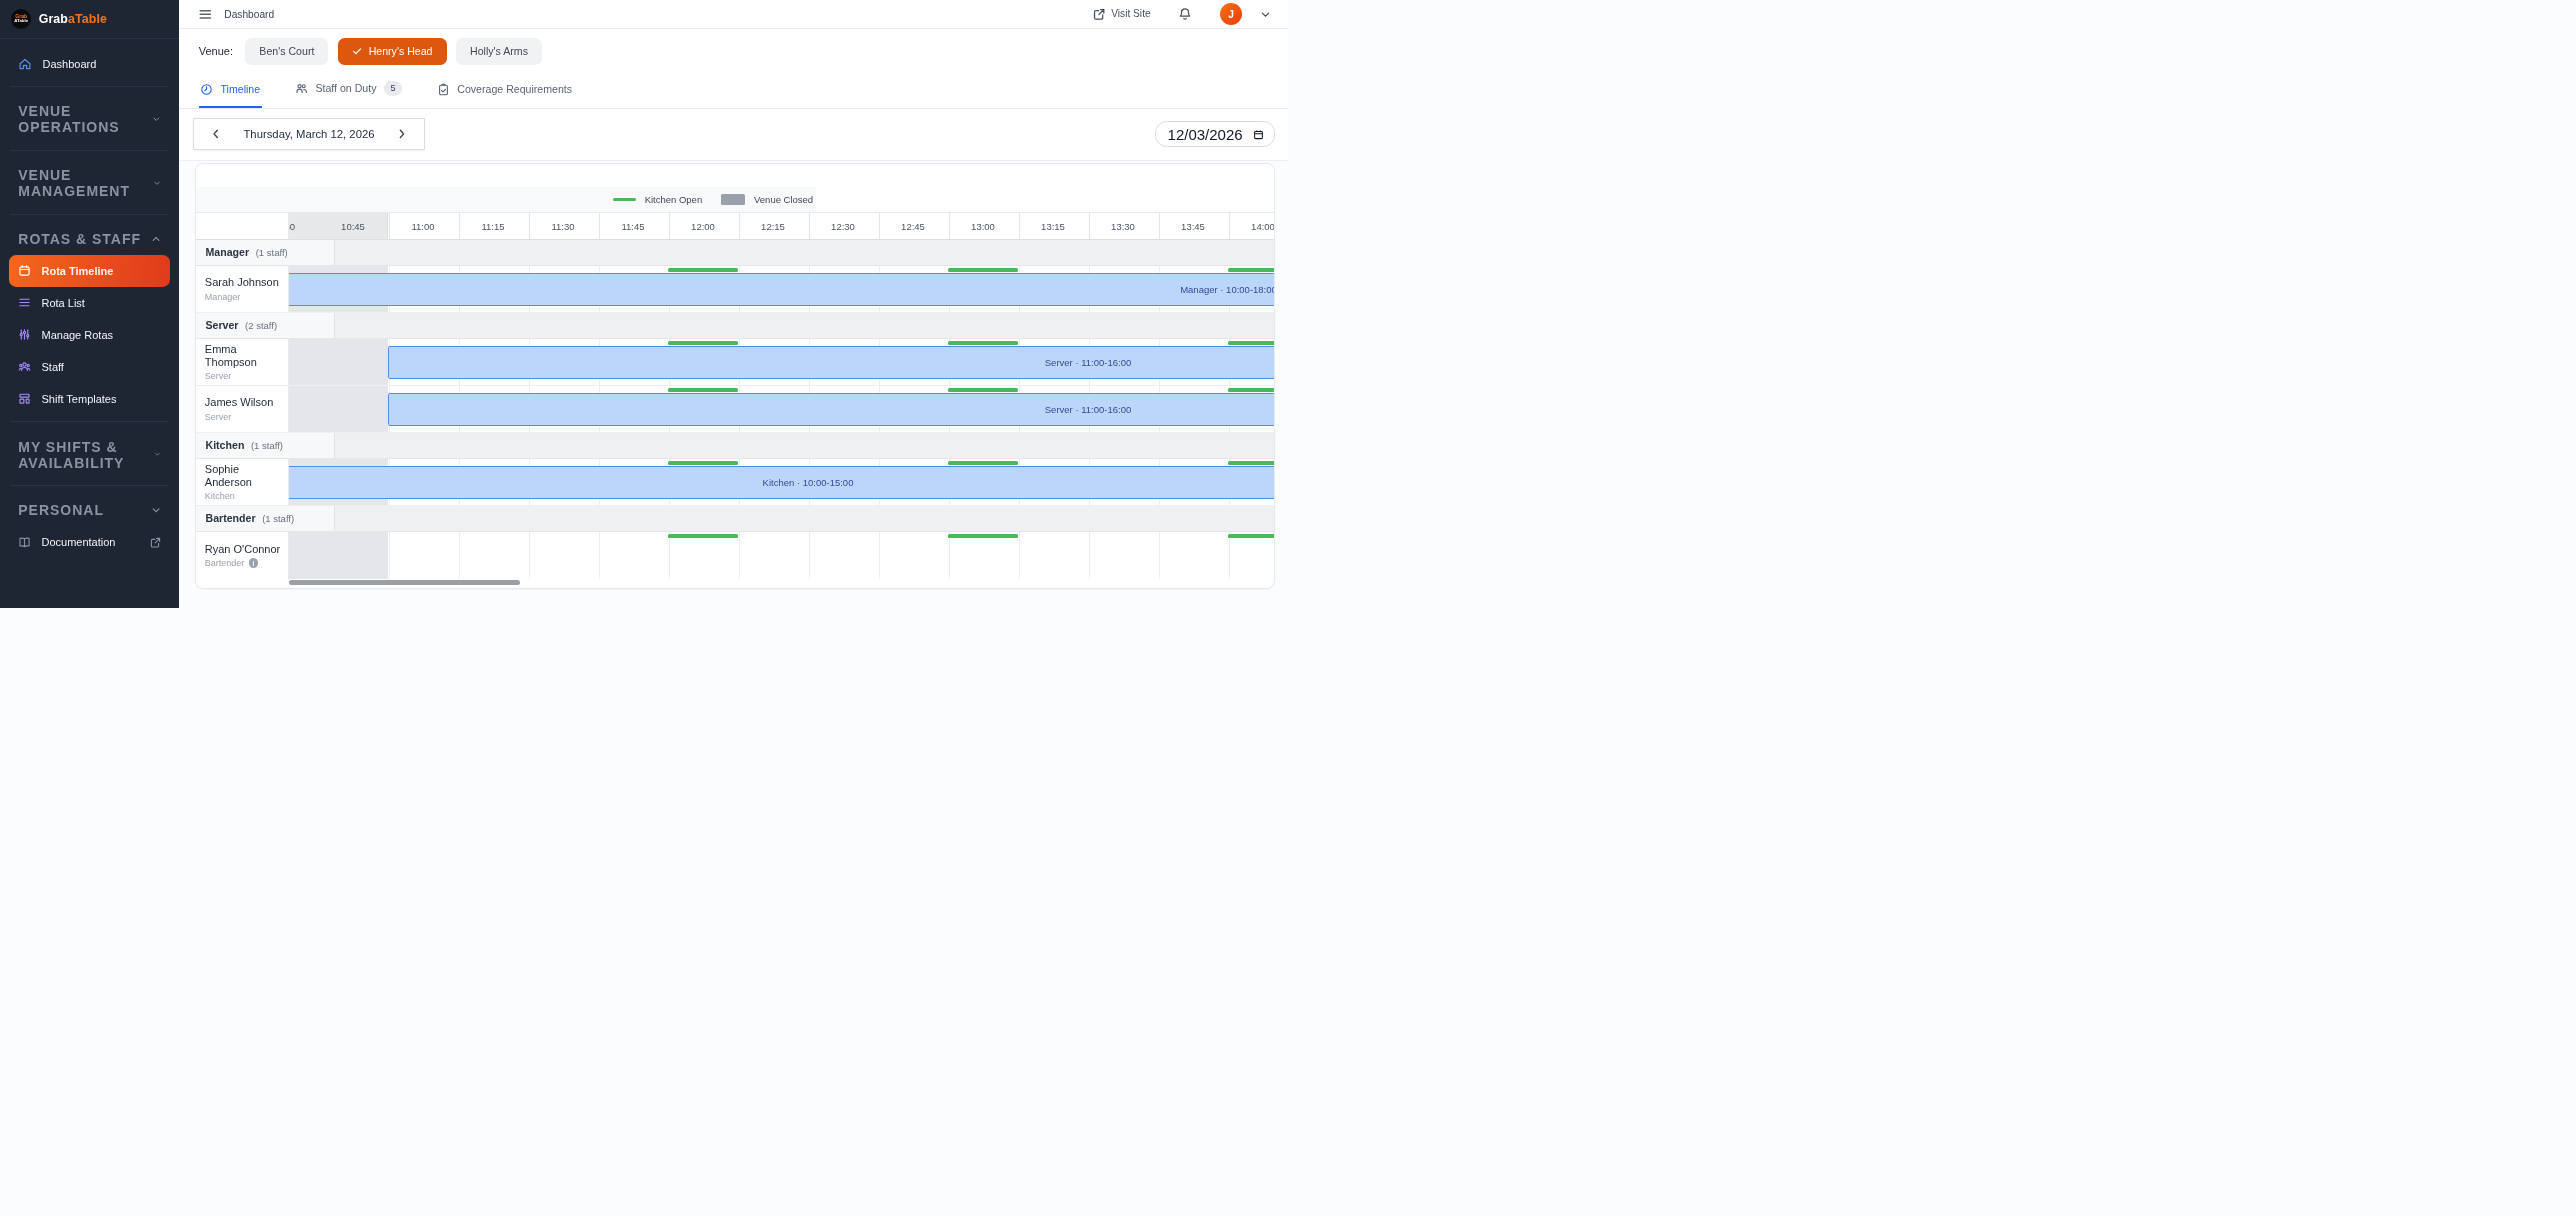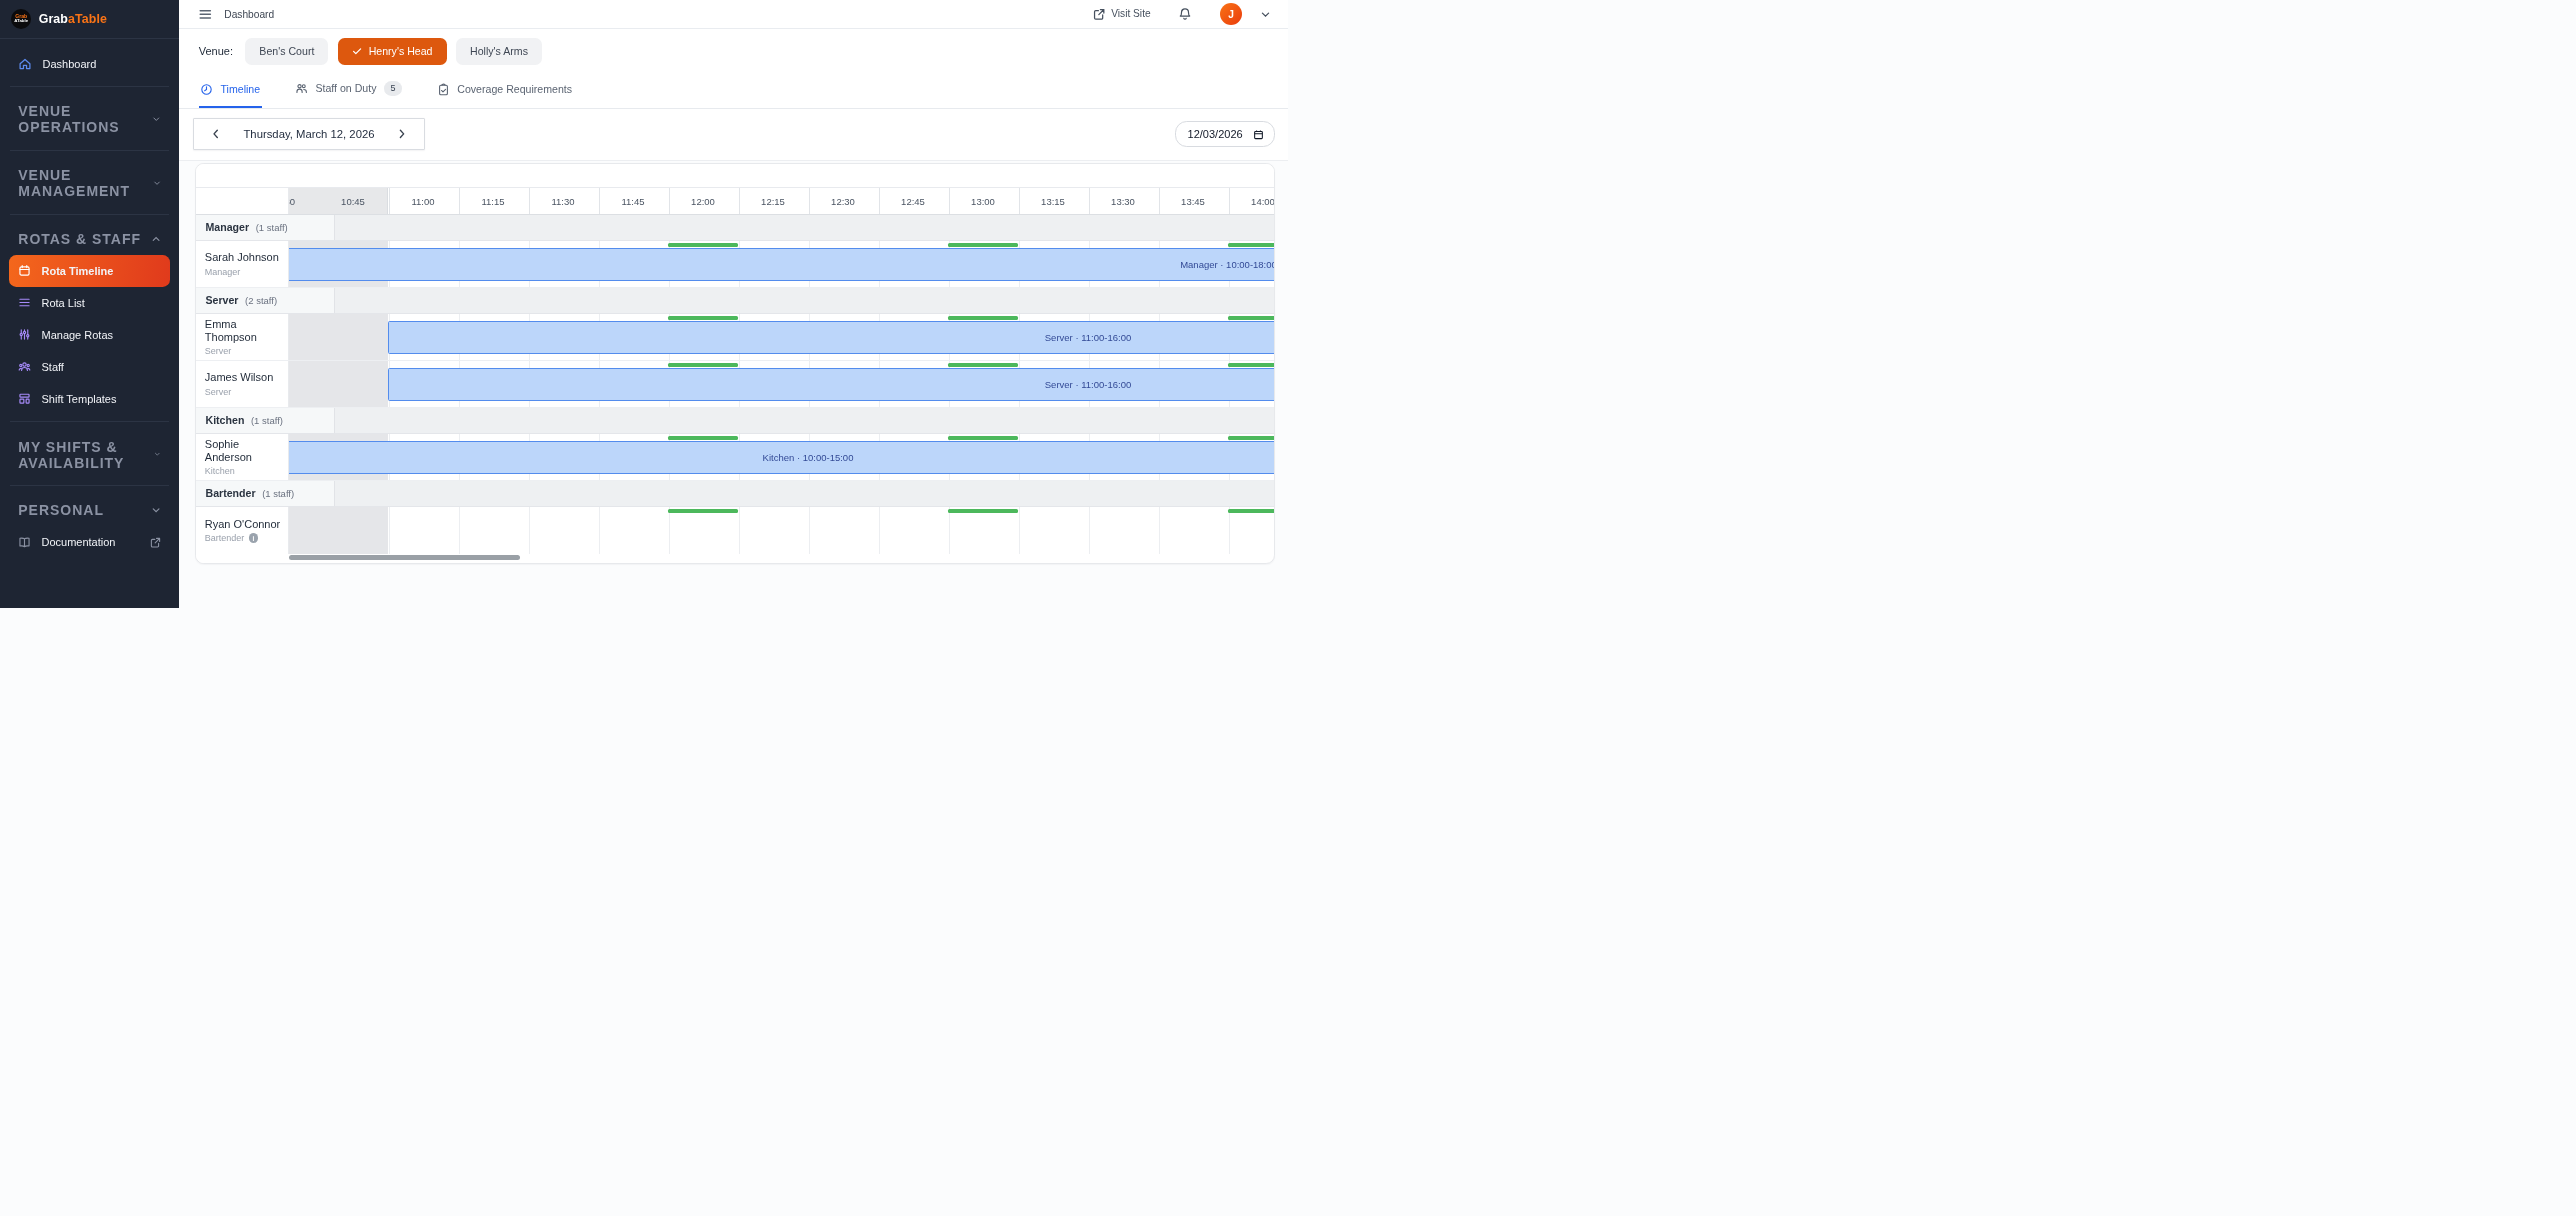--- a/index.html
+++ b/index.html
@@ -42,21 +42,21 @@
   .tabs-row { background:#ffffff; border-bottom:0.7px solid #e7eaee; display:flex; align-items:flex-end; padding-left:19.7px; gap:32px; height:36px; }
   .tab { display:flex; align-items:center; gap:7.3px; font-size:10.6px; color:#5b6472; padding:0 1.5px 10.2px 1.5px; border-bottom:2.2px solid transparent; cursor:pointer; }
   .tab.active { color:#2563eb; border-bottom-color:#2563eb; font-weight:500; }
   .tab-badge { background:#e8eaed; color:#374151; font-size:9px; border-radius:7.3px; padding:2.2px 6.6px; }
 
   .date-row { background:#ffffff; border-bottom:0.7px solid #eceef1; padding:9.5px 13px 10.2px 14px; display:flex; align-items:center; }
   .date-nav { background:#fff; border:0.7px solid #d9dce1; border-radius:1px; box-shadow:0 0.7px 1.5px rgba(16,24,40,.05); height:32px; display:flex; align-items:center; gap:19px; padding:0 13px; }
   .date-nav .chev { color:#39424f; display:flex; cursor:pointer; padding:2.9px; }
   .date-nav .dlabel { font-size:11.3px; font-weight:500; color:#1e293b; }
   .date-row .spacer { flex:1; }
-  .date-input { background:#fff; border:0.7px solid #d8dbe0; border-radius:11.7px; height:26px; display:flex; align-items:center; gap:10.2px; padding:0 10.2px 0 11.7px; font-size:11px; color:#111827; cursor:text; }
+  .date-input { background:#fff; border:0.7px solid #d8dbe0; border-radius:11.7px; height:26px; display:flex; align-items:center; gap:10.2px; padding:0 10.2px 0 11.7px; font-size:15px; color:#111827; cursor:text; }
 
   
   .content { flex:1; padding:1.5px 0 0 16px; }
   .card { width:1080px; background:#ffffff; border:0.7px solid #e7e9ec; border-radius:8.8px; overflow:hidden; box-shadow:0 0.7px 1.5px rgba(16,24,40,.04); }
   .card-pad { height:23px; background:#ffffff; }
   .legend-band { height:25px; background:linear-gradient(90deg,#f7f9fa 0,#f7f9fa 620px,#ffffff 620px); display:flex; align-items:center; justify-content:center; gap:19px; font-size:9.5px; color:#3f4754; padding-right:44px; }
   .legend-item { display:flex; align-items:center; gap:8.8px; }
   .sw-green { width:23px; height:3.6px; border-radius:1.5px; background:#4cb85c; }
   .sw-gray { width:24px; height:10.2px; border-radius:1.5px; background:#9ba1ab; }
 
@@ -306,20 +306,30 @@
             <rect x="3" y="4.5" width="14" height="13" rx="1.5"></rect>
             <path d="M3 8.5 H17 M6.5 2.8 V5.2 M13.5 2.8 V5.2"></path>
           </svg>
       </div>
     </div>
 
     <div class="content">
       <div class="card">
         <div class="card-pad"></div>
 
+        <div class="legend-band">
+          <div class="legend-item">
+            <span class="sw-green"></span>
+            <span>Kitchen Open</span>
+          </div>
+          <div class="legend-item">
+            <span class="sw-gray"></span>
+            <span>Venue Closed</span>
+          </div>
+        </div>
 
         <div class="t-row head-row">
           <div class="name-cell"></div>
           <div class="t-area head-area">
             <div class="head-closed"></div>
             <span class="t-time" style="left:-5.8px">10:30</span>
             <span class="t-time" style="left:64px">10:45</span>
             <span class="t-time" style="left:134px">11:00</span>
             <span class="t-time" style="left:204px">11:15</span>
             <span class="t-time" style="left:274px">11:30</span>

